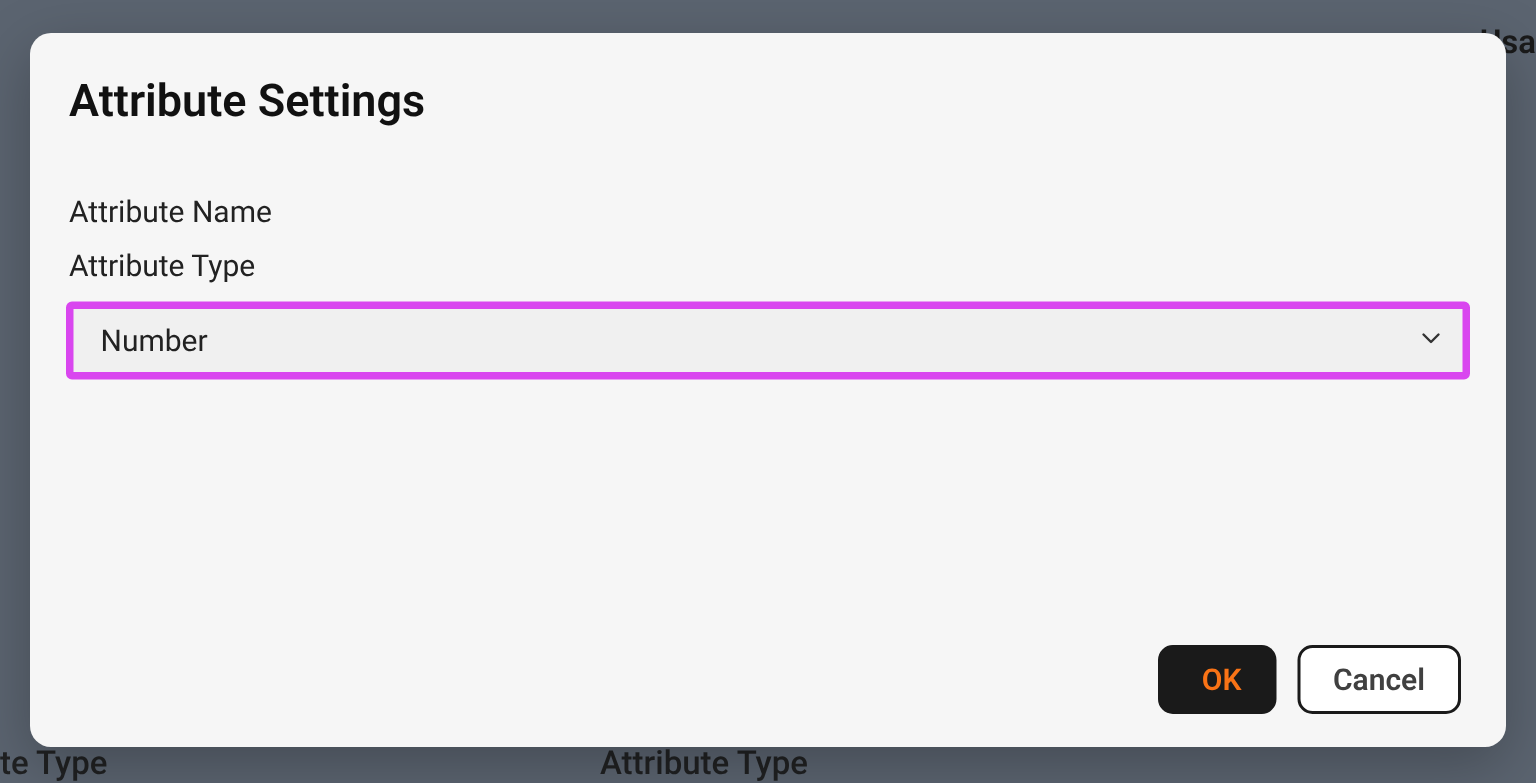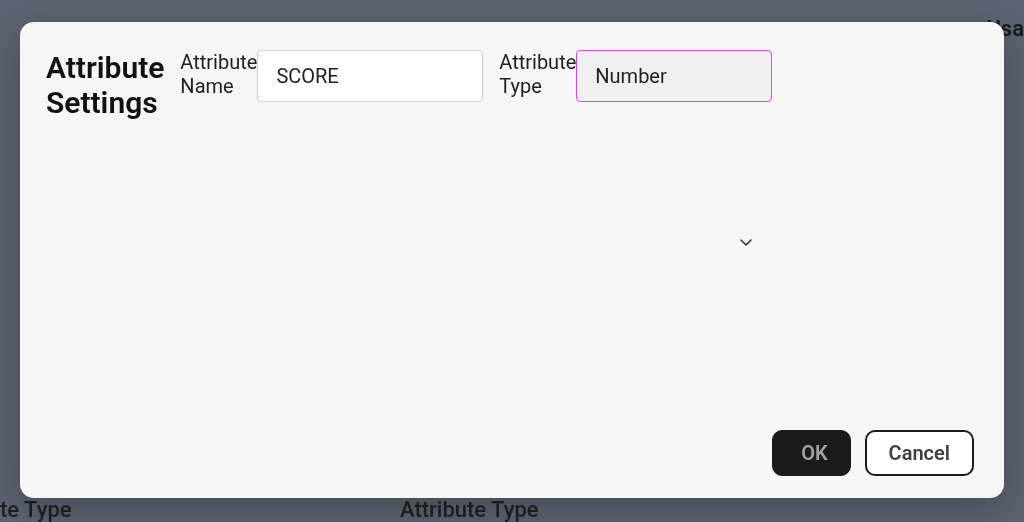--- a/index.html
+++ b/index.html
@@ -48,34 +48,34 @@
       position: absolute;
       top: 22px;
       left: 20px;
       right: 20px;
       bottom: 24px;
       background: #f6f6f6;
       border-radius: 14px;
       box-shadow: 0 12px 40px rgba(0,0,0,0.25);
       padding: 28px 24px 20px 24px;
       display: flex;
-      flex-direction: row;
+      flex-direction: column;
     }
     .dialog-title {
       font-size: 30px;
       font-weight: 600;
       color: #111;
       margin-bottom: 44px;
       margin-left: 2px;
     }
     .field-label {
       font-size: 20px;
       color: #222;
       margin-bottom: 12px;
-      margin-left: 16px;
+      margin-left: 2px;
     }
     .text-input {
       width: 100%;
       height: 52px;
       border: 1px solid #d0d0d0;
       border-radius: 4px;
       background: #ffffff;
       padding: 0 18px;
       font-size: 20px;
       color: #222;
@@ -84,21 +84,21 @@
       font-family: inherit;
     }
     .select-wrapper {
       position: relative;
       width: 100%;
       margin-bottom: 40px;
     }
     .select-input {
       width: 100%;
       height: 52px;
-      border: 1px solid #d946ef;
+      border: 5px solid #d946ef;
       border-radius: 4px;
       background: #f0f0f0;
       padding: 0 46px 0 18px;
       font-size: 20px;
       color: #222;
       outline: none;
       appearance: none;
       -webkit-appearance: none;
       -moz-appearance: none;
       font-family: inherit;
@@ -123,21 +123,21 @@
       height: 46px;
       border-radius: 10px;
       font-size: 20px;
       font-weight: 600;
       cursor: pointer;
       padding: 0 22px;
       font-family: inherit;
     }
     .btn-primary {
       background: #1a1a1a;
-      color: #a3a3a3;
+      color: #f97316;
       border: 1px solid #1a1a1a;
       padding-left: 28px;
     }
     .btn-secondary {
       background: #ffffff;
       color: #404040;
       border: 2px solid #1a1a1a;
     }
   </style>
 </head>
@@ -146,21 +146,20 @@
 <div class="backdrop">
   <span class="bg-text bg-usa">Usa</span>
   <span class="bg-text bg-name-left">te Type</span>
   <span class="bg-text bg-type-mid">Attribute Type</span>
 </div>
 
 <div class="dialog">
   <h1 class="dialog-title">Attribute Settings</h1>
 
   <label class="field-label">Attribute Name</label>
-  <input type="text" class="text-input" value="SCORE" style="">
 
   <label class="field-label">Attribute Type</label>
   <div class="select-wrapper">
     <select class="select-input">
       <option>Number</option>
     </select>
     <span class="chevron">
       <svg width="16" height="16" viewBox="0 0 16 16" fill="none">
         <path d="M3 6 L8 11 L13 6" stroke="#333" stroke-width="1.6" fill="none" stroke-linecap="round" stroke-linejoin="round"></path>
       </svg>

